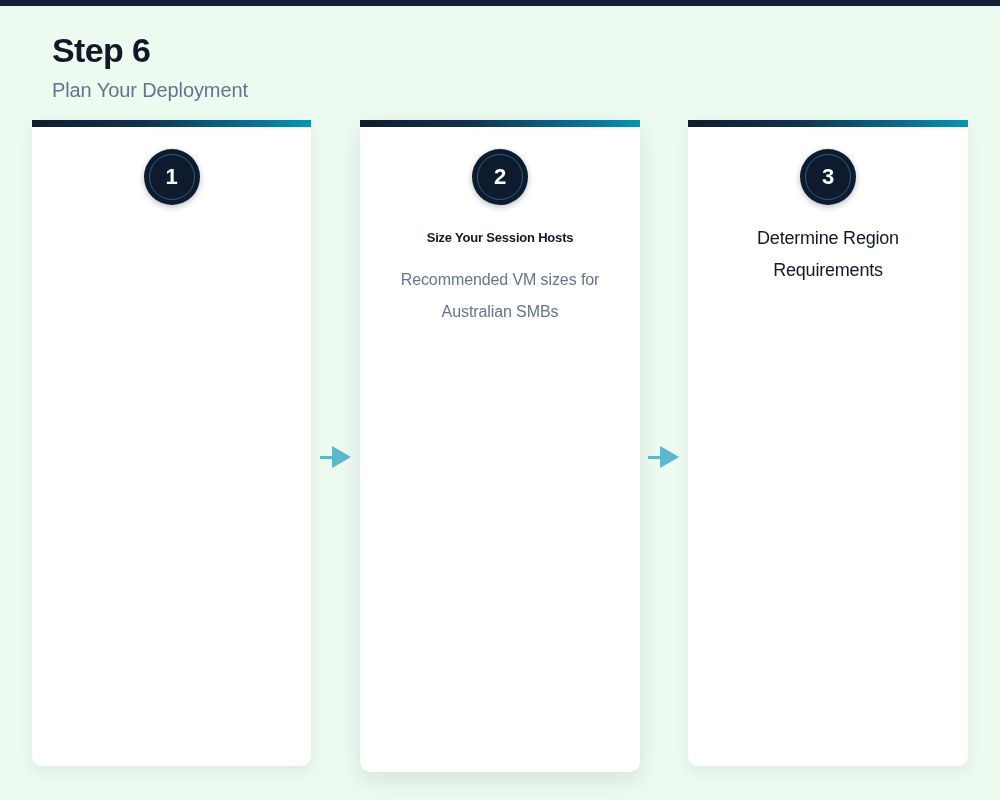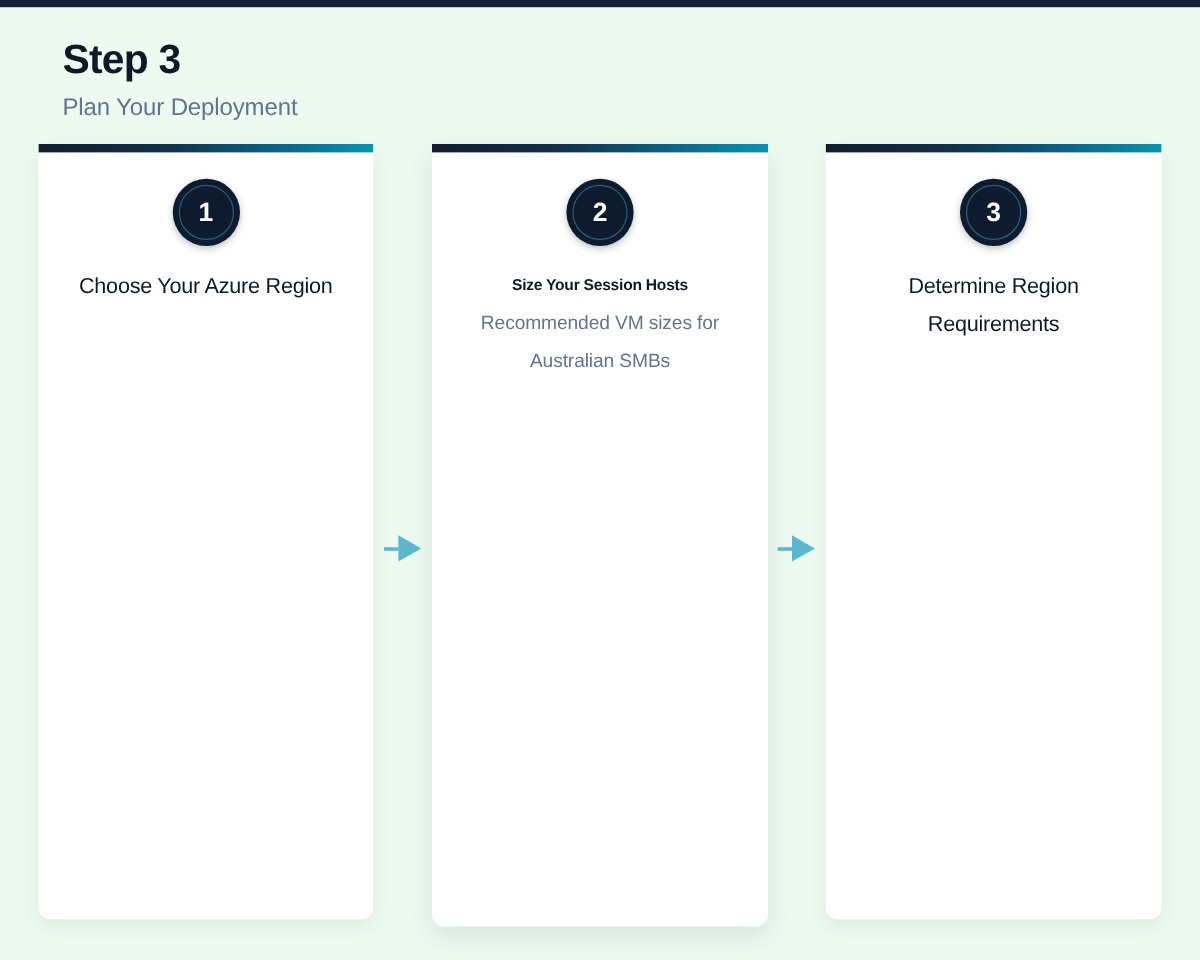--- a/index.html
+++ b/index.html
@@ -129,20 +129,21 @@
     color: #111827;
     text-align: center;
     letter-spacing: -0.2px;
   }
   .card-2 .step-title {
     font-weight: bold;
     font-size: 13px;
   }
 
   .step-desc {
+    margin-top: 10px;
     font-size: 16px;
     line-height: 32px;
     color: #64748b;
     text-align: center;
     letter-spacing: -0.1px;
   }
 
   
   .step-arrow {
     position: absolute;
@@ -168,33 +169,32 @@
     border-bottom: 11px solid transparent;
     border-left: 19px solid #5cb7cd;
   }
 </style>
 </head>
 <body>
 
 <div class="top-strip"></div>
 
 <div class="header">
-  <div class="header-title">Step 3</div>
+  <div class="header-title">Step 6</div>
   <div class="header-subtitle">Plan Your Deployment</div>
 </div>
 
 <div class="steps-row">
 
   <div class="step-card card-1">
     <div class="card-topbar"></div>
     <div class="card-body">
       <div class="step-badge">
         <span class="step-badge-num">1</span>
       </div>
-      <div class="step-title">Choose Your Azure Region</div>
       <div class="step-desc"></div>
     </div>
   </div>
 
   <div class="step-arrow arrow-1">
     <div class="arrow-stem"></div>
     <div class="arrow-head"></div>
   </div>
 
   <div class="step-card card-2">

